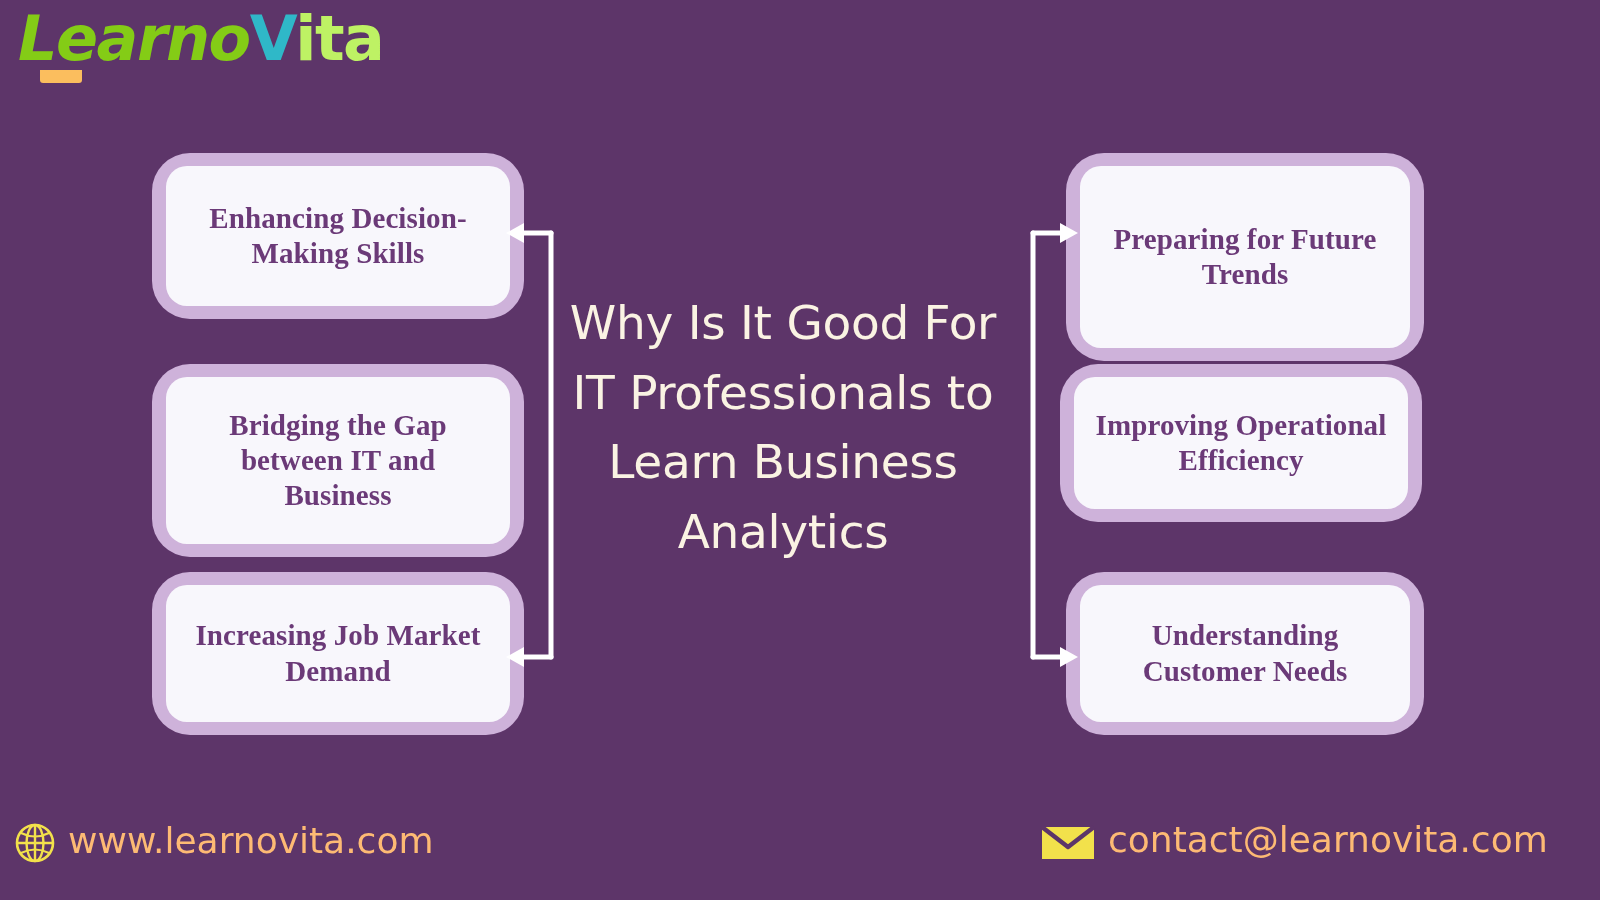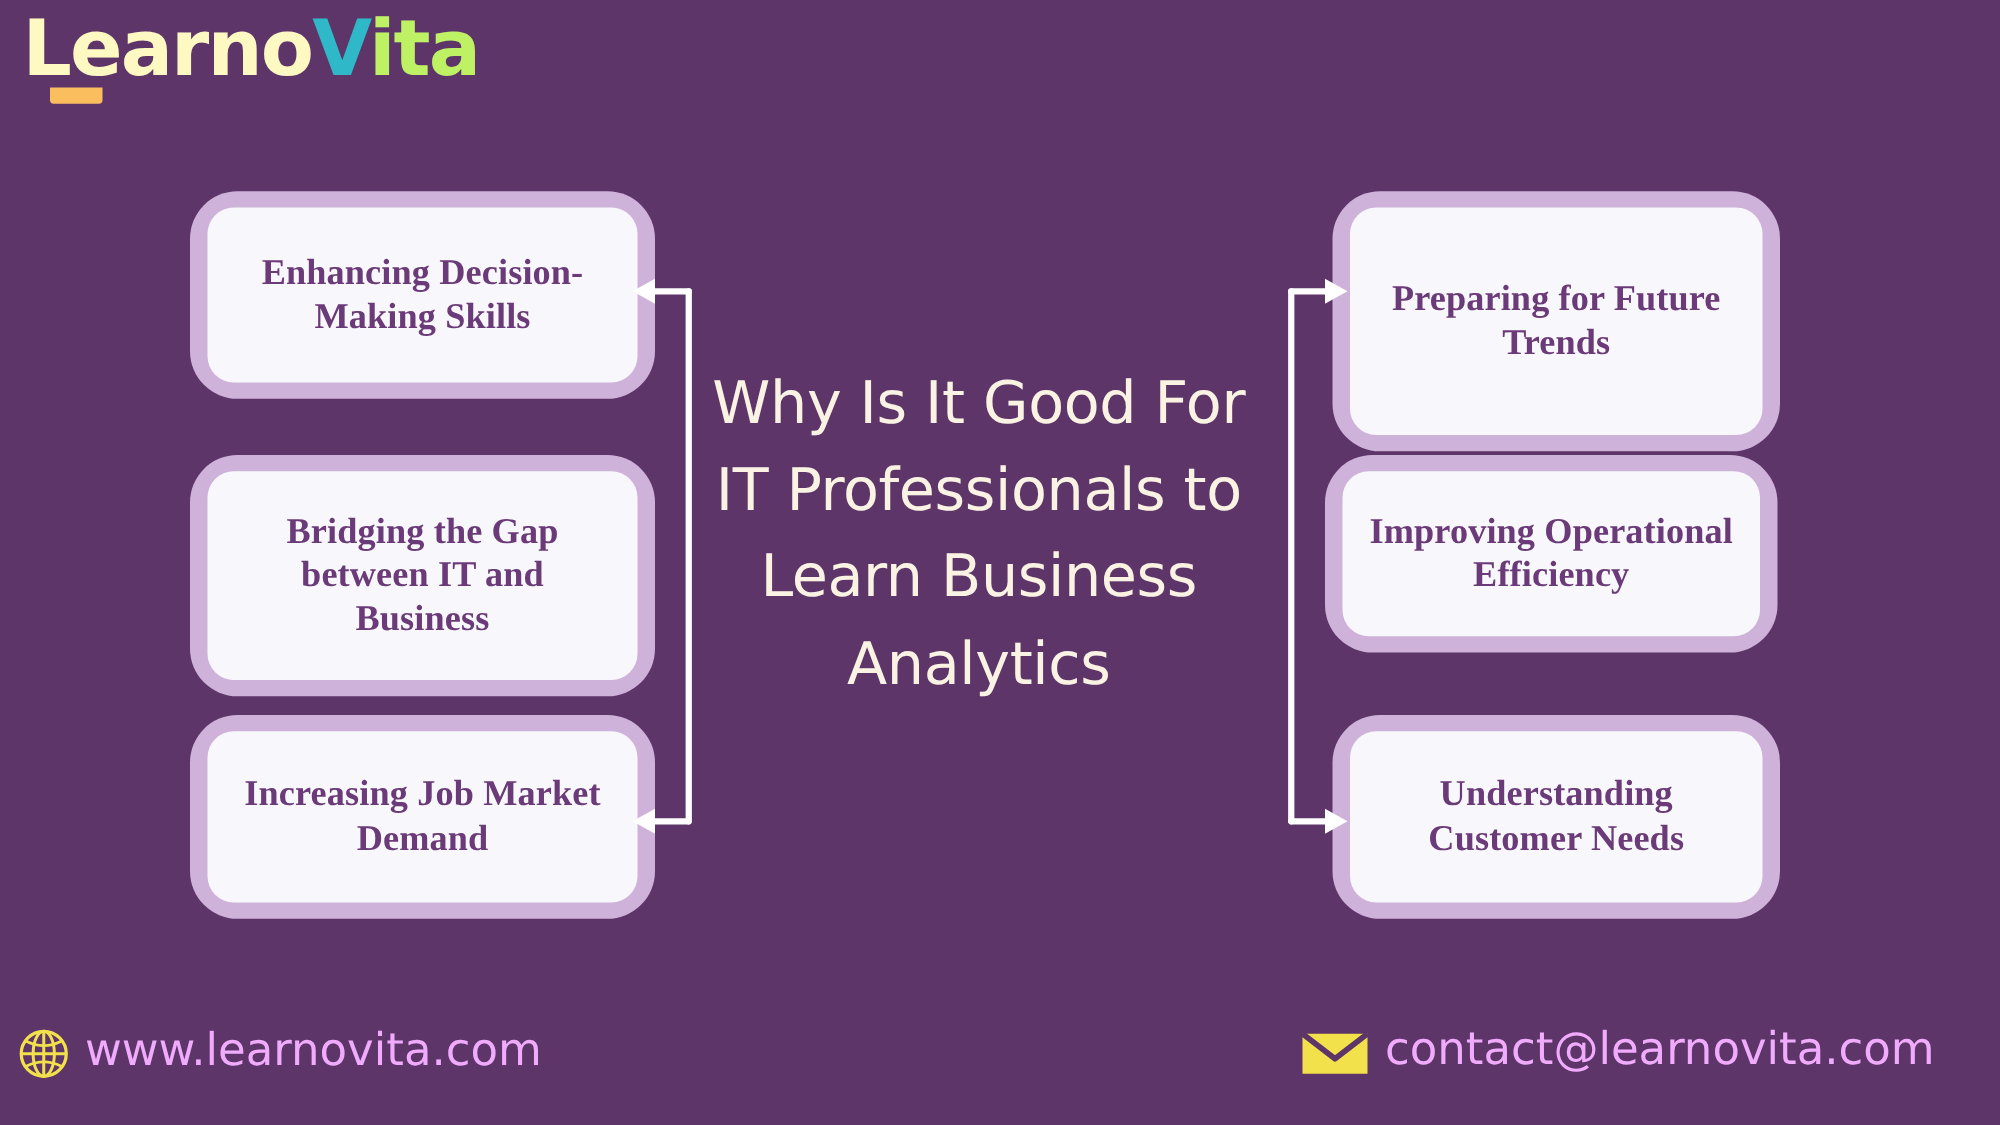--- a/index.html
+++ b/index.html
@@ -18,21 +18,21 @@
 
   
   .logo {
     position:absolute; left:18px; top:8px;
     font-family:"DejaVu Sans", sans-serif;
     font-size:62px; font-weight:700;
     letter-spacing:-1.5px;
     line-height:1;
     white-space:nowrap;
   }
-  .logo .seg-learno { color:#fef9c3; }
+  .logo .seg-learno { color:#84cc16;font-style:italic; }
   .logo .seg-v      { color:#2fb8c8; }
   .logo .seg-ita    { color:#bef264; }
   .logo-underbar {
     position:absolute; left:22px; top:62px;
     width:42px; height:13px;
     background:#fbbe5e;
     border-radius:0 0 3px 3px;
   }
 
   
@@ -93,21 +93,21 @@
   .connector { position:absolute; }
   #connector-left  { left:496px; top:210px; width:80px; height:470px; }
   #connector-right { left:1008px; top:210px; width:80px; height:470px; }
 
   
   .footer-item {
     position:absolute;
     display:flex;
     align-items:center;
     gap:12px;
-    color:#f0abfc;
+    color:#fdba74;
     font-family:"DejaVu Sans", sans-serif;
     font-size:36px;
     font-weight:400;
     white-space:nowrap;
   }
   #footer-web  { left:14px; top:822px; }
   #footer-mail { left:1040px; top:822px; }
   .footer-icon { display:flex; align-items:center; }
   .footer-text { line-height:1; padding-bottom:4px; }
 </style>

